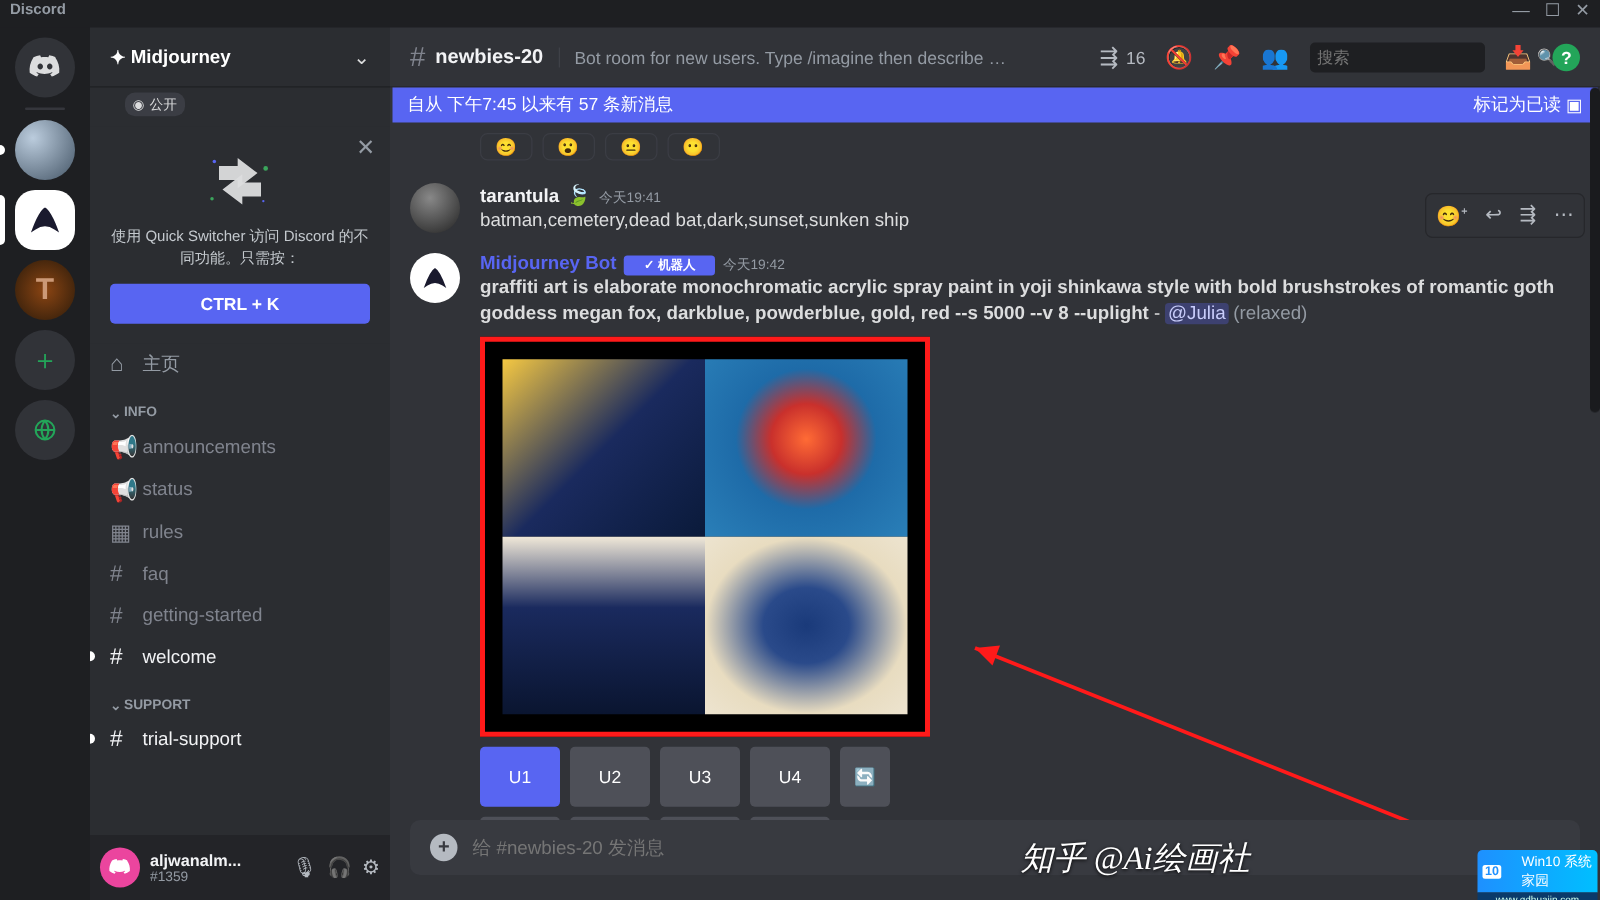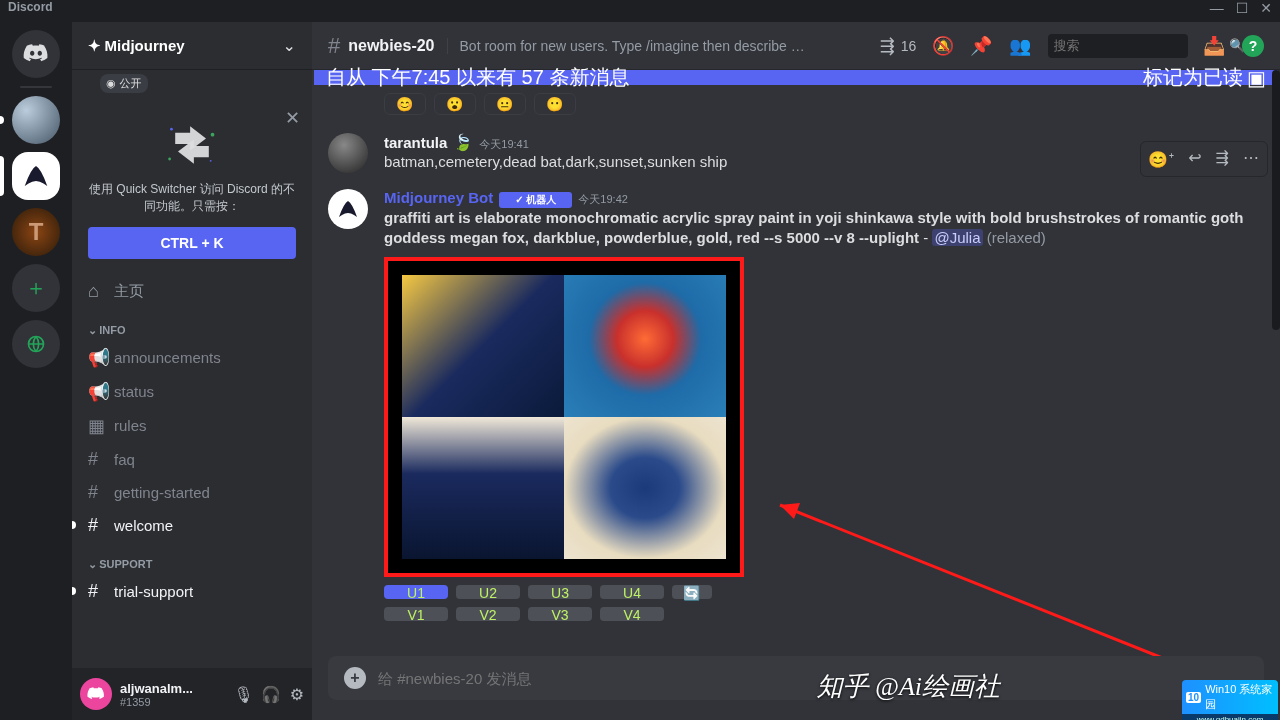--- a/index.html
+++ b/index.html
@@ -48,59 +48,59 @@
 .channel-header { height: 48px; border-bottom: 1px solid #26272b; display: flex; align-items: center; padding: 0 16px; gap: 8px; }
 .ch-hash { color: #80848e; font-size: 22px; }
 .ch-name { font-weight: 700; color: #f2f3f5; font-size: 16px; }
 .ch-topic { color: #949ba4; font-size: 14px; border-left: 1px solid #3f4147; padding-left: 12px; margin-left:4px; flex:1; overflow:hidden; text-overflow:ellipsis; white-space:nowrap; max-width:360px; }
 .ch-tools { display: flex; align-items: center; gap: 16px; color: #b5bac1; font-size: 18px; margin-left:auto; }
 .ch-tools .count { font-size:14px; margin-left:-10px; }
 .search-box { background: #1e1f22; border-radius: 4px; height: 24px; width: 140px; display: flex; align-items: center; padding: 0 6px; color: #949ba4; font-size: 13px; }
 .search-box input { background:none; border:none; outline:none; color:#dcddde; flex:1; font-size:13px; }
 .help-icon { width:22px; height:22px; border-radius:50%; background:#23a559; color:#fff; display:flex; align-items:center; justify-content:center; font-size:14px; font-weight:bold; }
 
-.banner { height: 15px; background: #5865f2; color: #fff; display: flex; align-items: center; padding: 0 12px; font-size: 20px; justify-content:space-between; margin: 0 2px; }
+.banner { height: 28px; background: #5865f2; color: #fff; display: flex; align-items: center; padding: 0 12px; font-size: 14px; justify-content:space-between; margin: 0 2px; }
 .banner-action { display:flex; align-items:center; gap:4px; font-weight:500; }
 
 .messages { flex: 1; overflow-y: auto; padding: 8px 16px; position:relative; }
 .reacts-row { display:flex; gap:8px; margin-left:56px; margin-bottom:16px; }
 .react { height:22px; min-width:42px; border:1px solid #3b3d44; border-radius:6px; display:flex;align-items:center;justify-content:center; font-size:14px; }
 .msg { display: flex; gap: 16px; margin-top: 12px; padding: 2px 0; }
 .msg-avatar { width: 40px; height: 40px; border-radius: 50%; background: #444; flex-shrink:0; }
 .msg-body { flex: 1; }
 .msg-header { display: flex; align-items: baseline; gap: 6px; }
 .msg-author { font-weight: 600; font-size: 15px; }
 .msg-time { font-size: 11px; color: #949ba4; }
 .msg-text { font-size: 15px; color: #dcddde; line-height: 1.35; }
 .bot-tag { background: #5865f2; color: #fff; font-size: 10px; padding: 1px 16px; border-radius: 3px; font-weight:600; display:inline-flex; align-items:center; gap:2px; }
 .mention { background: rgba(88,101,242,.3); color: #c9cdfb; padding: 0 2px; border-radius: 3px; }
 .relaxed { color: #949ba4; }
 
 .image-grid { margin-top: 8px; border: 4px solid #ff1a1a; width: 360px; height: 320px; display: grid; grid-template-columns: 1fr 1fr; grid-template-rows: 1fr 1fr; gap: 0; padding:14px; background:#000; }
 .image-grid .cell { background-size: cover; background-position: center; }
 
 .btn-row { display: flex; gap: 8px; margin-top: 8px; margin-left:0; }
-.dbtn { width: 64px; height: 14px; background: #4e5058; border: none; border-radius: 4px; color: #bef264; font-size: 14px; cursor: pointer; }
+.dbtn { width: 64px; height: 48px; background: #4e5058; border: none; border-radius: 4px; color: #ffffff; font-size: 14px; cursor: pointer; }
 .dbtn.primary { background: #5865f2; }
 .dbtn.icon { width:40px; }
 
 .hover-actions { position:absolute; right:12px; top:56px; display:flex; gap:6px; background:#313338; border:1px solid #26272b; border-radius:6px; padding:4px; color:#b5bac1; font-size:16px; }
 .hover-actions span { padding:2px 4px; cursor:pointer; }
 
 .input-area { padding: 0 16px 20px; }
 .input-box { background: #383a40; border-radius: 8px; height: 44px; display: flex; align-items: center; padding: 0 16px; gap: 12px; }
 .input-plus { width: 22px; height: 22px; border-radius: 50%; background: #b5bac1; color: #383a40; display:flex; align-items:center; justify-content:center; font-size:16px; font-weight:bold; cursor:pointer; }
 .input-box input { flex:1; background:none; border:none; outline:none; color:#dcddde; font-size:15px; }
 
 .arrow-annot { position:absolute; right:30px; top:390px; pointer-events:none; }
 .arrow-annot svg { width:500px; height:220px; }
 
 .watermark1 { position:absolute; right:280px; bottom:16px; color:#fff; font-size:26px; font-style:italic; font-weight:300; text-shadow:0 1px 3px #000; pointer-events:none; font-family: "Microsoft YaHei"; }
 .watermark2 { position:absolute; right:2px; bottom:2px; width:96px; height:38px; pointer-events:none; }
-.watermark2 .top { background:linear-gradient(90deg,#1e90ff,#00bfff); color:#fff; font-size:11px; padding:2px 4px; display:flex; align-items:center; gap:4px; border-radius:4px 4px 0 0; }
+.watermark2 .top { background:linear-gradient(90deg,#1e90ff,#00bfff); color:#fff; font-size:11px; padding:2px 4px; display:flex; align-items:center; gap:16px; border-radius:4px 4px 0 0; }
 .watermark2 .top b { background:#fff; color:#1e90ff; padding:0 2px; border-radius:2px; font-size:10px; }
 .watermark2 .bot { background:#0a3a6a; color:#cfe; font-size:8px; text-align:center; padding:1px 0; border-radius:0 0 4px 4px; }
 
 .scroller { position:absolute; right:0; top:70px; width:8px; height:260px; background:#1a1b1e; border-radius:4px; }
 
 svg.icon { width:1em; height:1em; vertical-align:-0.15em; fill:currentColor; }
 </style>
 </head>
 <body>
 

